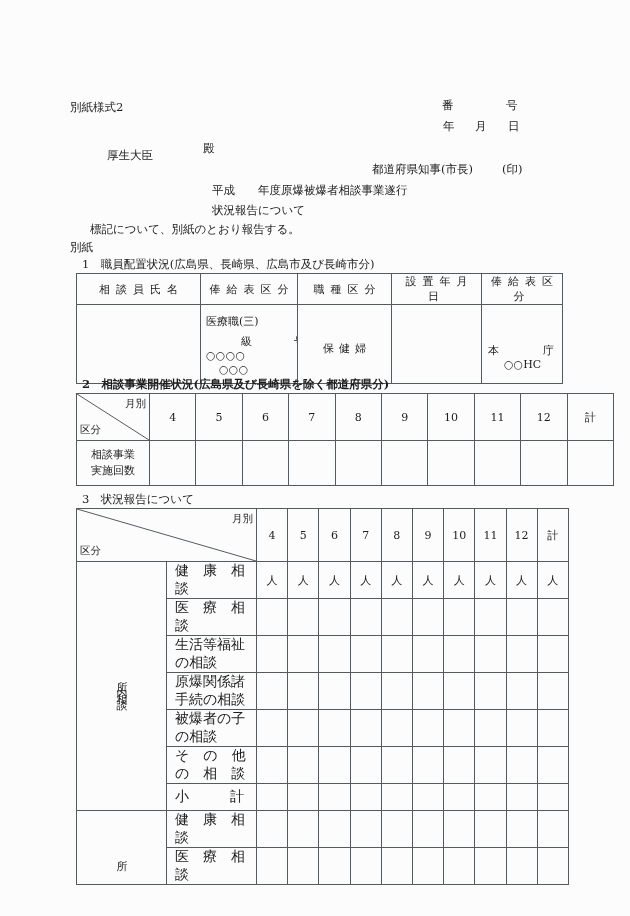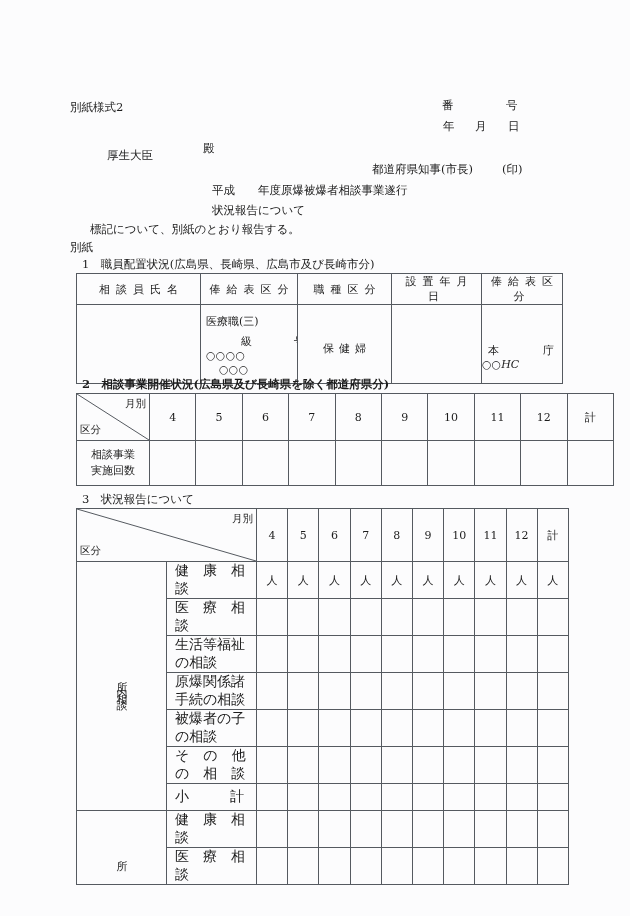--- a/index.html
+++ b/index.html
@@ -74,21 +74,21 @@
   .cell-iryou .l1 { position: absolute; left: 5px;  top: 9px;  white-space: pre; }
   .cell-iryou .l2 { position: absolute; left: 40px; top: 29px; white-space: pre; letter-spacing: 0.2em;}
   .cell-iryou .l3 { position: absolute; left: 5px;  top: 44px; white-space: pre; letter-spacing: 0.02em; }
   .cell-iryou .l4 { position: absolute; left: 18px; top: 58px; white-space: pre; letter-spacing: 0.02em; }
 
   .cell-hoken { font-size: 11px; letter-spacing: 0.45em; padding-left: 0.45em; padding-top: 36px; display:block;}
 
   .cell-busho { position: relative; height: 100%; font-size: 11px; text-align: left; }
   .cell-busho .b1 { position: absolute; left: 6px;  top: 38px; white-space: pre; }
   .cell-busho .b2 { position: absolute; right: 8px; top: 38px; white-space: pre; }
-  .cell-busho .b3 { position: absolute; left: 0;  top: 53px; white-space: pre; font-style: italic; }
+  .cell-busho .b3 { position: absolute; left: 22px;  top: 53px; white-space: pre; }
 
   
   #table2 { left: 76px; top: 393px; width: 481px; }
   #table2 td { height: 46px; }
   #table2 .corner { width: 72px; height: 46px; }
   #table2 .mcol { width: 45.4px; }
   #table2 tr.r2 td { height: 44px; }
   .corner-box {
     position: relative; width: 100%; height: 100%;
   }

